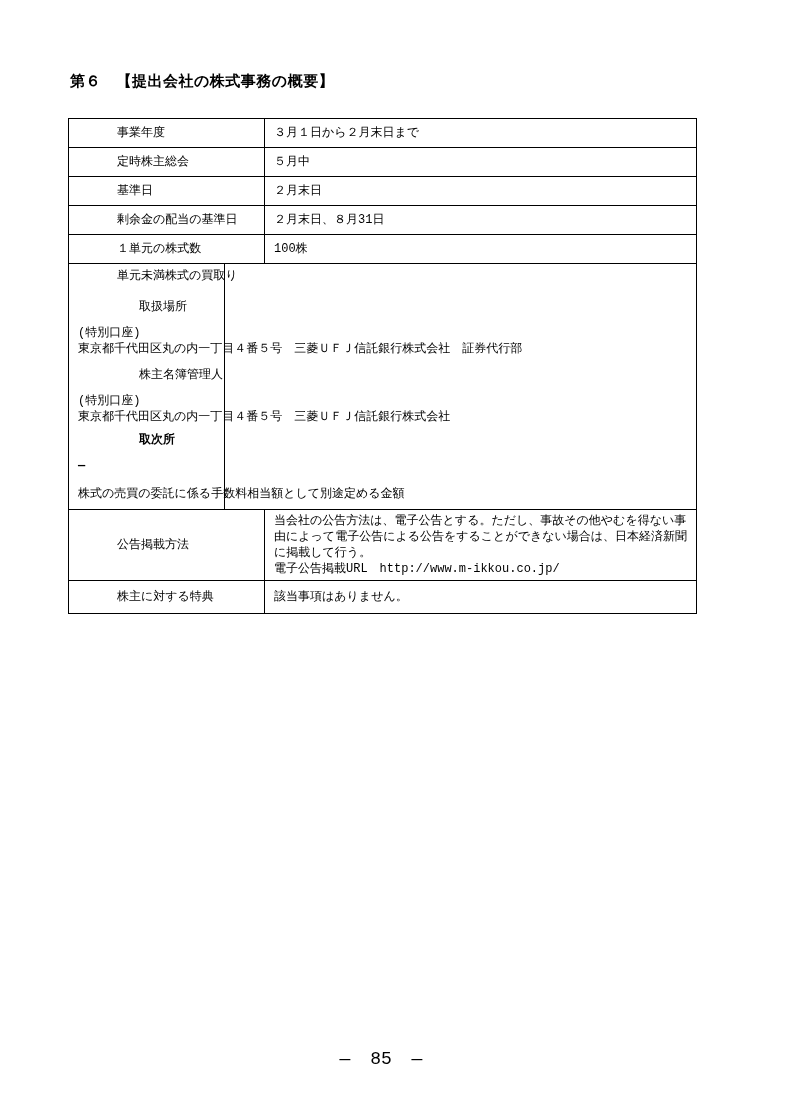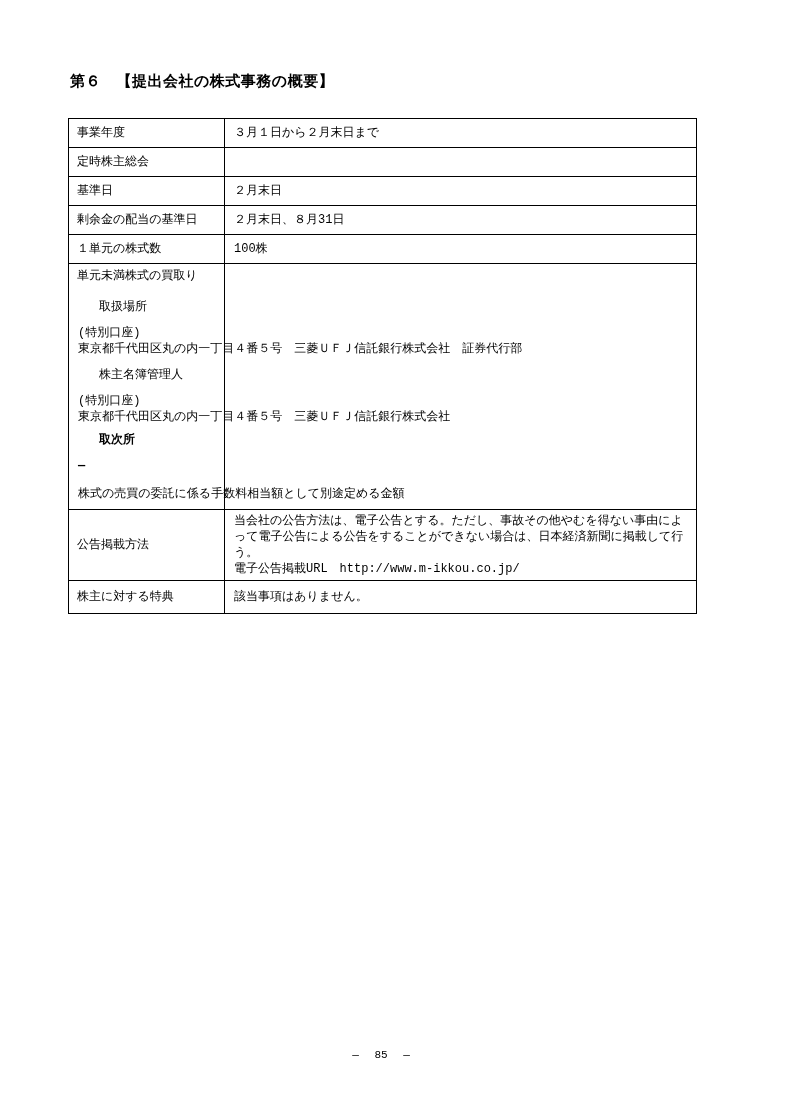--- a/index.html
+++ b/index.html
@@ -44,20 +44,21 @@
   .cell {
     box-sizing: border-box;
     display: flex;
     align-items: center;
   }
   .cell-l {
     width: 156px;
     flex: none;
     border-right: 1px solid #000000;
     padding: 2px 6px 2px 8px;
+    margin-left: 40px;
   }
   .cell-r {
     flex: 1;
     padding: 2px 8px 2px 9px;
     min-width: 0;
   }
   .trow-simple .cell { min-height: 28px; }
 
   
   .bigrow {
@@ -96,40 +97,41 @@
     padding-bottom: 3px;
   }
   .trow-last .cell { min-height: 32px; }
 
   .page-footer {
     position: absolute;
     left: 0;
     top: 1049px;
     width: 100%;
     text-align: center;
-    font-size: 11px;
+    font-size: 18px;
     word-spacing: 9px;
   }
 </style>
 </head>
 <body>
 
 <div class="page">
 
   <div class="section-title">第６　【提出会社の株式事務の概要】</div>
 
   <div class="stock-table">
 
     <div class="trow trow-simple">
       <div class="cell cell-l">事業年度</div>
       <div class="cell cell-r">３月１日から２月末日まで</div>
     </div>
 
     <div class="trow trow-simple">
       <div class="cell cell-l">定時株主総会</div>
+      <div class="cell cell-r">５月中</div>
     </div>
 
     <div class="trow trow-simple">
       <div class="cell cell-l">基準日</div>
       <div class="cell cell-r">２月末日</div>
     </div>
 
     <div class="trow trow-simple">
       <div class="cell cell-l">剰余金の配当の基準日</div>
       <div class="cell cell-r">２月末日、８月31日</div>

